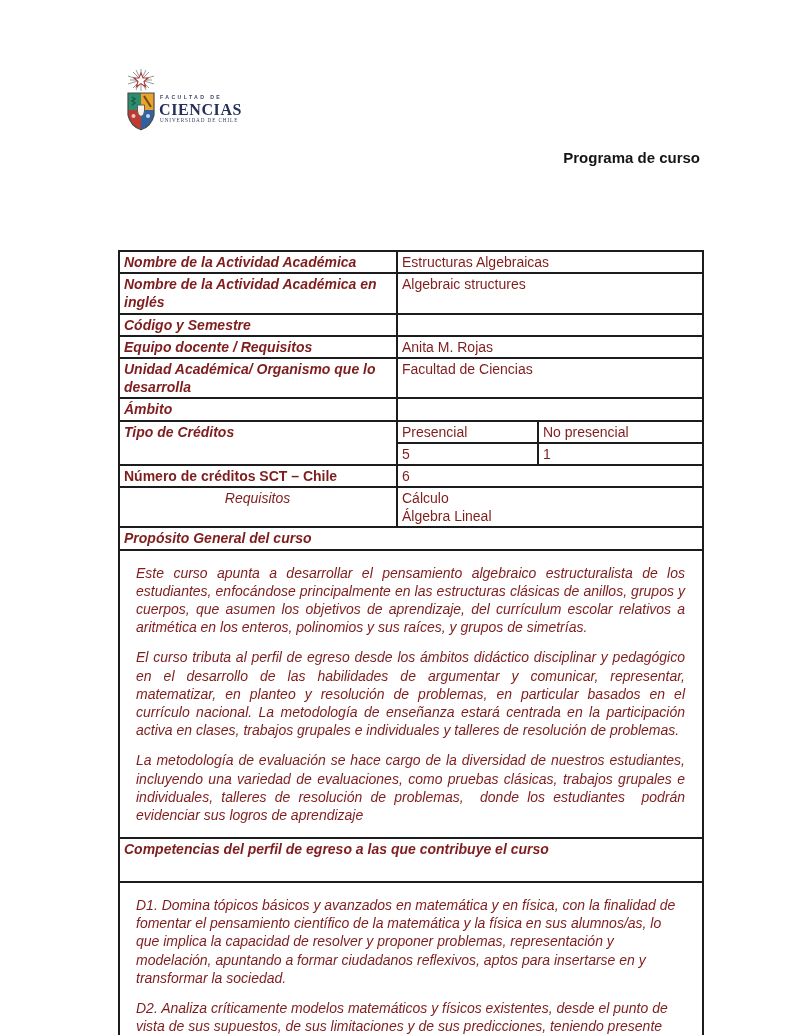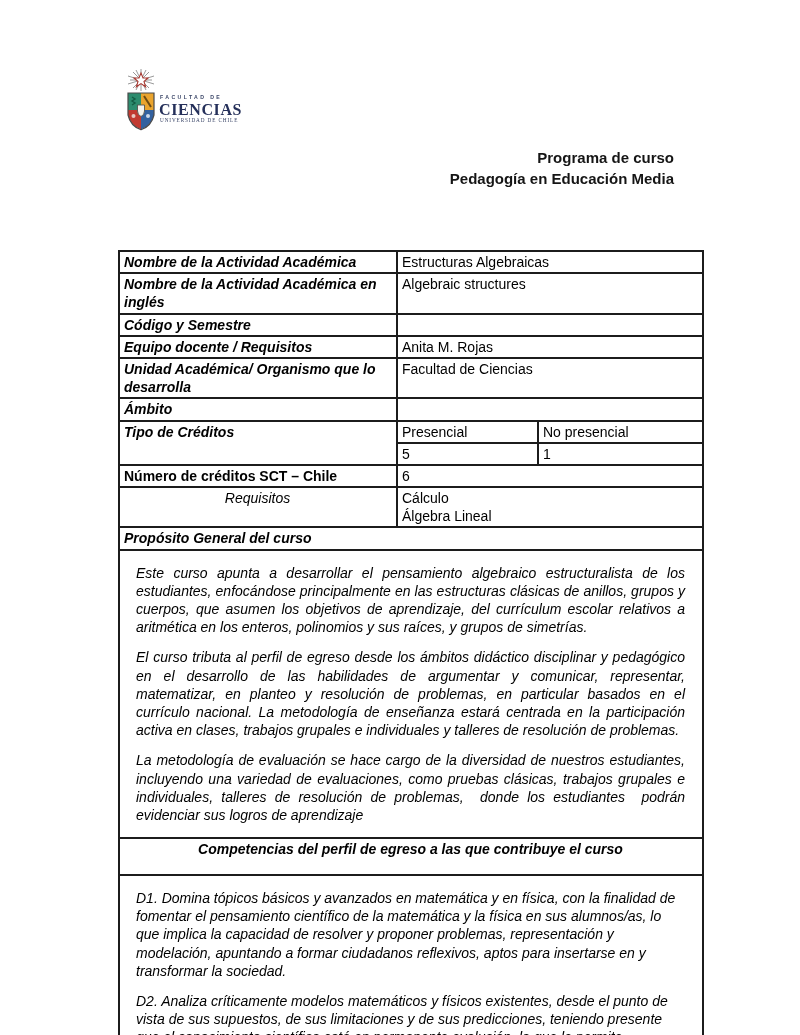--- a/index.html
+++ b/index.html
@@ -15,21 +15,21 @@
     background: #ffffff;
     overflow: hidden;
   }
 
   
   .logo { position: absolute; left: 124px; top: 68px; width: 130px; height: 74px; }
 
   
   .title-block {
     position: absolute;
-    left: 108px; top: 147px;
+    left: 134px; top: 147px;
     width: 566px;
     text-align: right;
     font-weight: bold;
     font-size: 15px;
     line-height: 21px;
     color: #151515;
   }
 
   
   table.course {
@@ -38,32 +38,32 @@
     width: 584px;
     border-collapse: collapse;
     table-layout: fixed;
   }
   table.course td {
     border: 2px solid #1c1c1c;
     vertical-align: top;
     padding: 1px 5px 1px 4px;
     font-size: 14px;
     line-height: 1.3;
-    color: #000000;
+    color: #7f1d1d;
   }
   td.lbl { font-weight: bold; font-style: italic; }
   td.lbl-upright { font-weight: bold; }
   td.req { font-style: italic; text-align: center; }
   td.section-head { font-weight: bold; font-style: italic; }
   .block p { margin: 12px; font-style: italic; }
   td.justify { text-align: justify; }
   tr.r-one  td { height: 21px; }
   tr.r-two  td { height: 35px; }
   tr.r-head td { height: 20px; }
-  td.tall-head { height: 37px; text-align: center; }
+  td.tall-head { height: 44px; }
   .proposito-body { min-height: 218px; }
   .competencias-body { min-height: 153px; }
 </style>
 </head>
 <body>
 
 <div class="page">
 
   <div class="logo">
     <svg viewBox="0 0 130 74" width="130" height="74">
@@ -98,21 +98,20 @@
       </g>
 
       <text x="36" y="31" font-size="5.2" letter-spacing="2.4" fill="#3b4668" font-family="Liberation Sans, sans-serif" font-weight="bold">FACULTAD DE</text>
       <text x="35" y="46.5" font-size="16" letter-spacing="0.6" fill="#25305a" font-family="Liberation Serif, serif" font-weight="bold">CIENCIAS</text>
       <text x="36" y="54" font-size="5.2" letter-spacing="0.9" fill="#3b4668" font-family="Liberation Serif, serif">UNIVERSIDAD DE CHILE</text>
     </svg>
   </div>
 
   <div class="title-block">
     <div>Programa de curso</div>
-    <div>Pedagogía en Educación Media</div>
   </div>
 
   <table class="course">
     <colgroup>
       <col style="width:278px">
       <col style="width:141px">
       <col style="width:165px">
     </colgroup>
     <tbody>
       <tr class="r-one">

